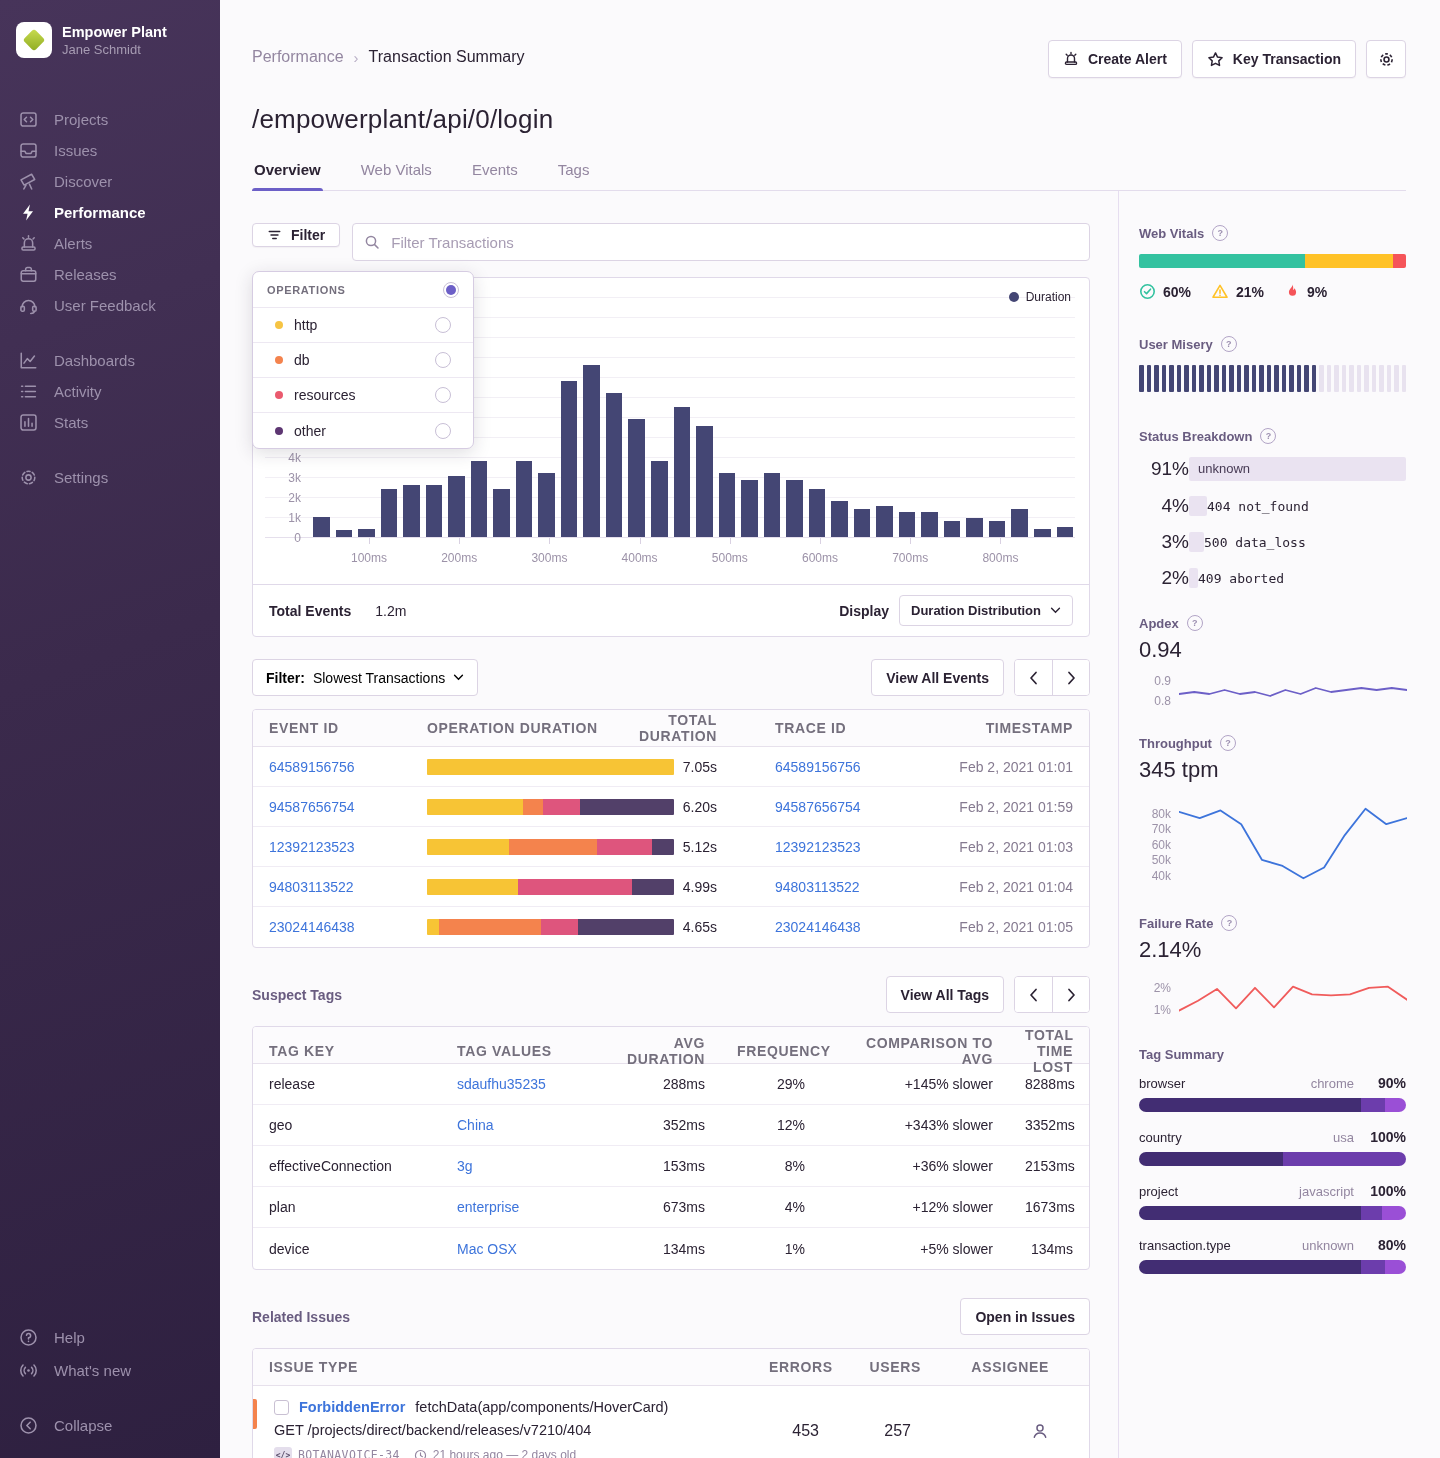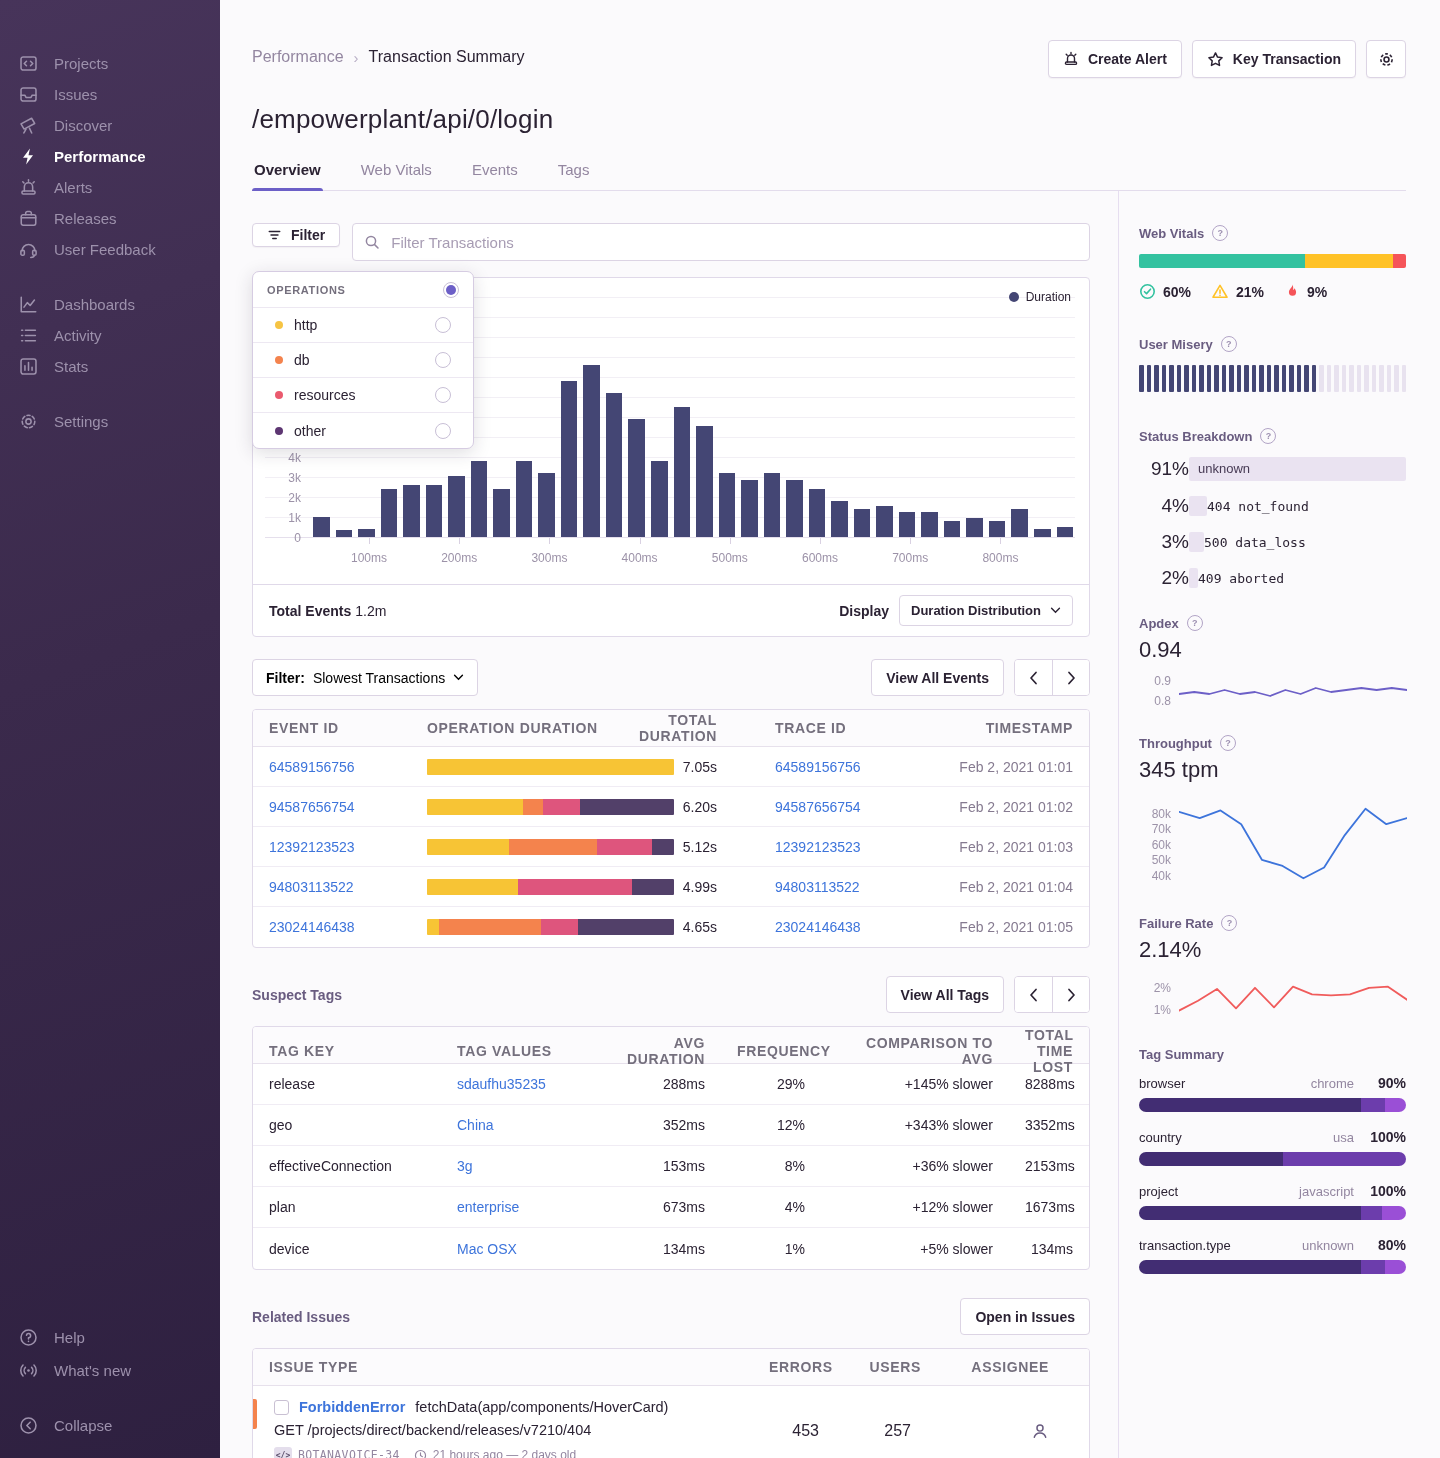--- a/index.html
+++ b/index.html
@@ -79,21 +79,21 @@
   .legend .ldot { width:10px; height:10px; border-radius:50%; background:#444674; }
   .plot { position:absolute; left:12px; right:14px; top:6px; bottom:46px; }
   .gline { position:absolute; left:0; right:0; height:1px; background:#F2EFF5; }
   .baseline { position:absolute; left:0; right:0; bottom:0; height:1px; background:#E5DFEC; }
   .ylab { position:absolute; left:0; width:36px; text-align:right; font-size:12px; color:#9C92A8; }
   .hbars { position:absolute; left:48px; right:2px; bottom:1px; top:0; display:flex; align-items:flex-end; gap:6px; }
   .hbar { flex:1; background:#444674; }
   .xlab { position:absolute; bottom:-27px; transform:translateX(-50%); font-size:12px; color:#9C92A8; }
   .xtick { position:absolute; bottom:-6px; width:1px; height:6px; background:#D9D1E2; }
   .panel-foot { display:flex; justify-content:space-between; align-items:center; border-top:1px solid #E0D9E9; padding:10px 16px; }
-  .foot-left { display:flex; align-items:baseline; gap:4px; font-size:14px; }
+  .foot-left { display:flex; align-items:baseline; gap:24px; font-size:14px; }
   .foot-left b { font-weight:700; }
   .foot-right { display:flex; align-items:center; gap:10px; font-size:14px; }
   .foot-right b { font-weight:700; }
   .mini-select { display:inline-flex; align-items:center; gap:9px; border:1px solid #DCD4E4; border-radius:4px;
     padding:7px 11px; font-size:13px; font-weight:700; background:#fff; cursor:pointer; font-family:inherit; color:#2B2233; }
 
   
   .controls-row { display:flex; justify-content:space-between; align-items:center; margin-top:22px; }
   .ctrl-left { display:inline-flex; align-items:center; gap:8px; height:37px; padding:16px 13px; background:#fff;
     border:1px solid #DCD4E4; border-radius:4px; font-size:14px; cursor:pointer; }
@@ -169,20 +169,29 @@
   .tag-row .tr-head { display:flex; align-items:baseline; font-size:13px; }
   .tag-row .tkey { color:#2B2233; }
   .tag-row .tval { margin-left:auto; color:#9386A0; }
   .tag-row .tpct { width:52px; text-align:right; font-size:14px; font-weight:700; color:#2B2233; }
   .tag-bar { margin-top:7px; height:14px; border-radius:7px; overflow:hidden; display:flex; }
 </style>
 </head>
 <body>
 
 <aside class="sidebar">
+  <div class="org">
+    <div class="logo">
+        <i></i>
+      </div>
+    <div>
+      <div class="org-name">Empower Plant</div>
+      <div class="org-user">Jane Schmidt</div>
+    </div>
+  </div>
   <nav class="side-nav">
       <div class="nav-group">
         <div class="nav-item">
           <span class="icon">
             <svg width="19" height="19" viewBox="0 0 16 16" fill="none" stroke="currentColor" stroke-width="1.3" stroke-linecap="round" stroke-linejoin="round">
               <rect x="1.7" y="2.5" width="12.6" height="11" rx="1.8"></rect>
               <path d="M6.3 6.1 4.4 8l1.9 1.9M9.7 6.1 11.6 8l-1.9 1.9"></path>
             </svg>
           </span>
           <span>Projects</span>
@@ -563,21 +572,21 @@
             <div class="cell">
               <div class="opbar">
                 <i style="width:39%;background:#F7C435"></i>
                 <i style="width:8%;background:#F4834D"></i>
                 <i style="width:15%;background:#DE557D"></i>
                 <i style="width:38%;background:#524069"></i>
               </div>
             </div>
             <div class="cell r">6.20s</div>
             <div class="cell pad-l"><a class="lnk">94587656754</a></div>
-            <div class="cell r muted">Feb 2, 2021 01:02</div>
+            <div class="cell r muted">Feb 2, 2021 01:59</div>
           </div>
           <div class="trow drow">
             <div class="cell"><a class="lnk">12392123523</a></div>
             <div class="cell">
               <div class="opbar">
                 <i style="width:33%;background:#F7C435"></i>
                 <i style="width:36%;background:#F4834D"></i>
                 <i style="width:22%;background:#DE557D"></i>
                 <i style="width:9%;background:#524069"></i>
               </div>

